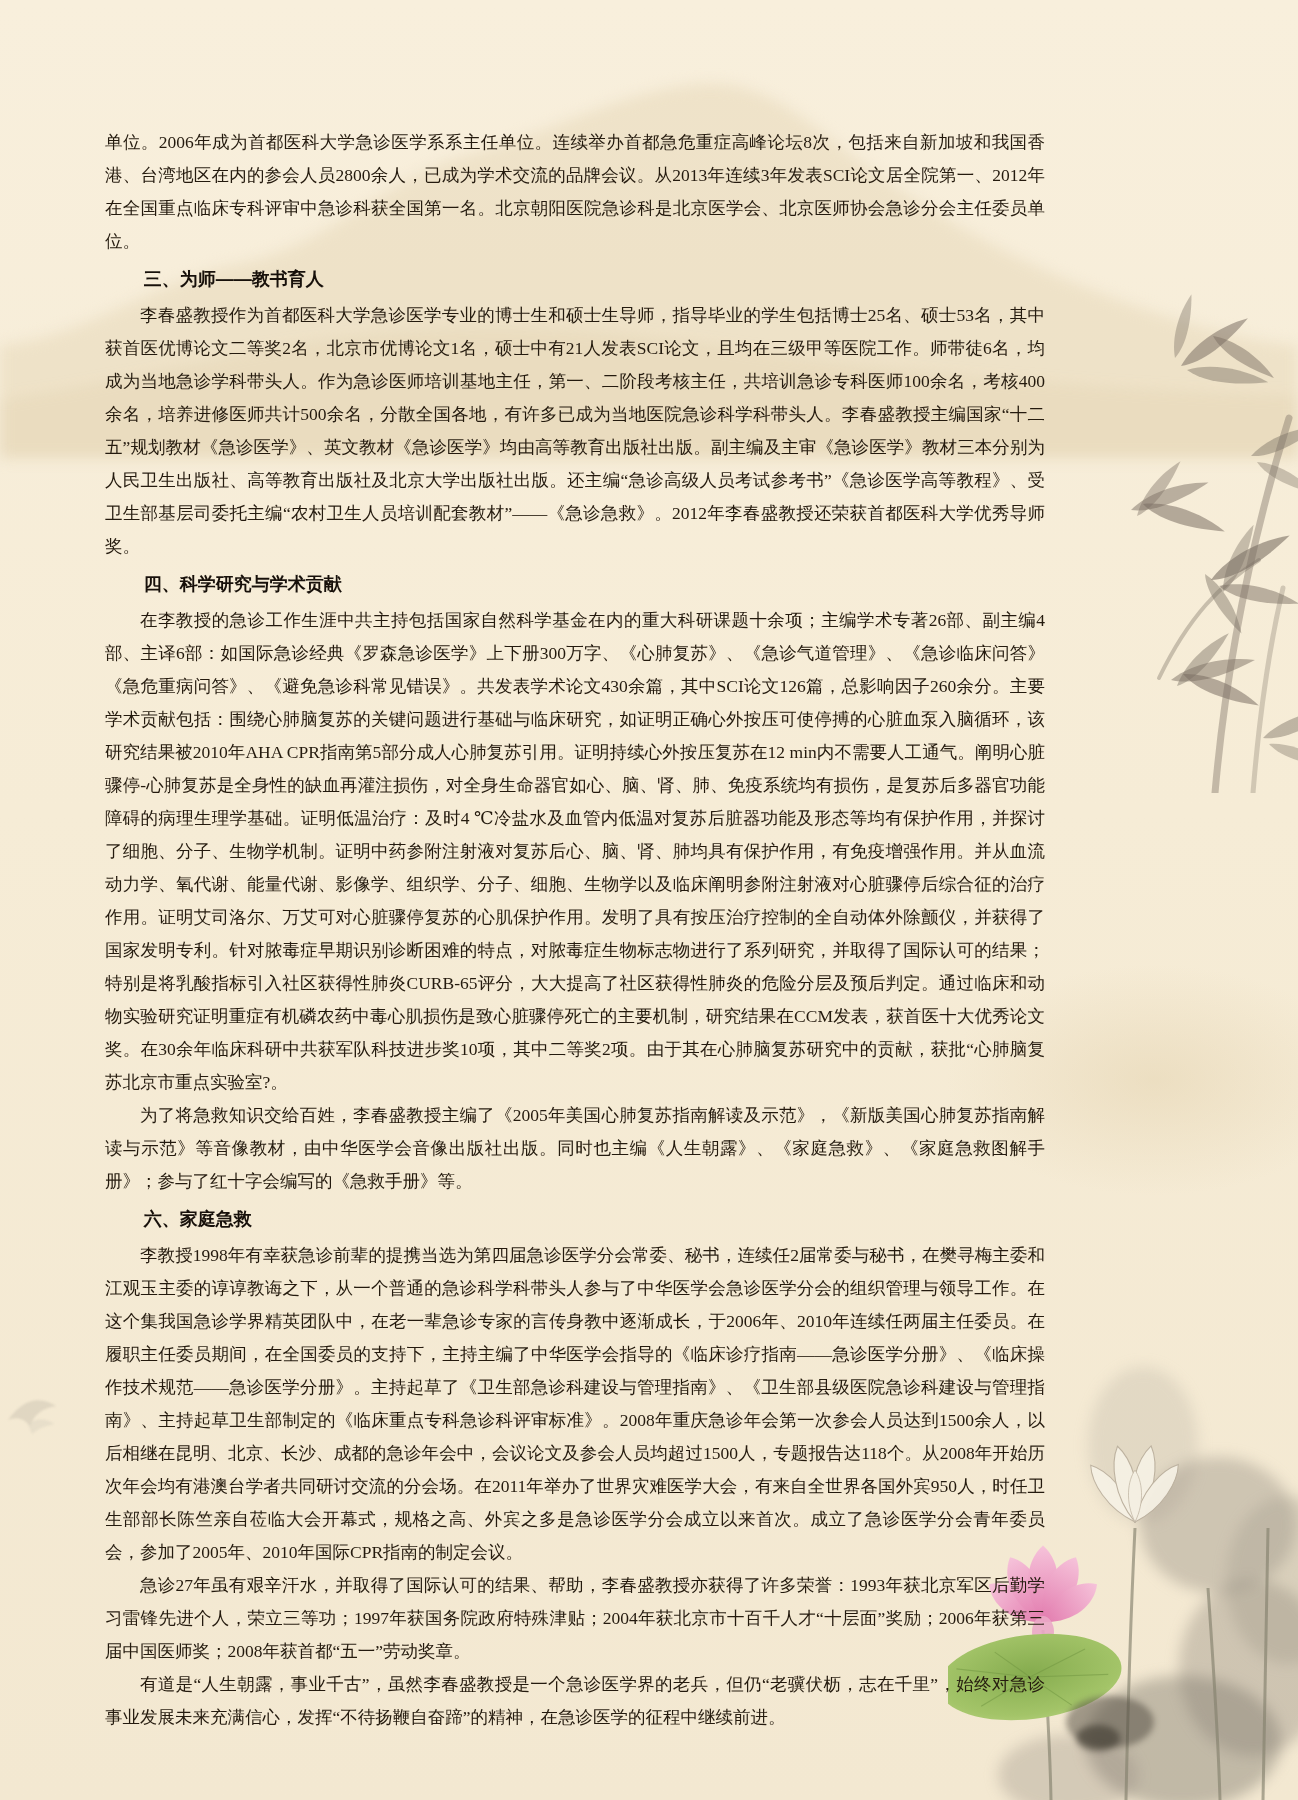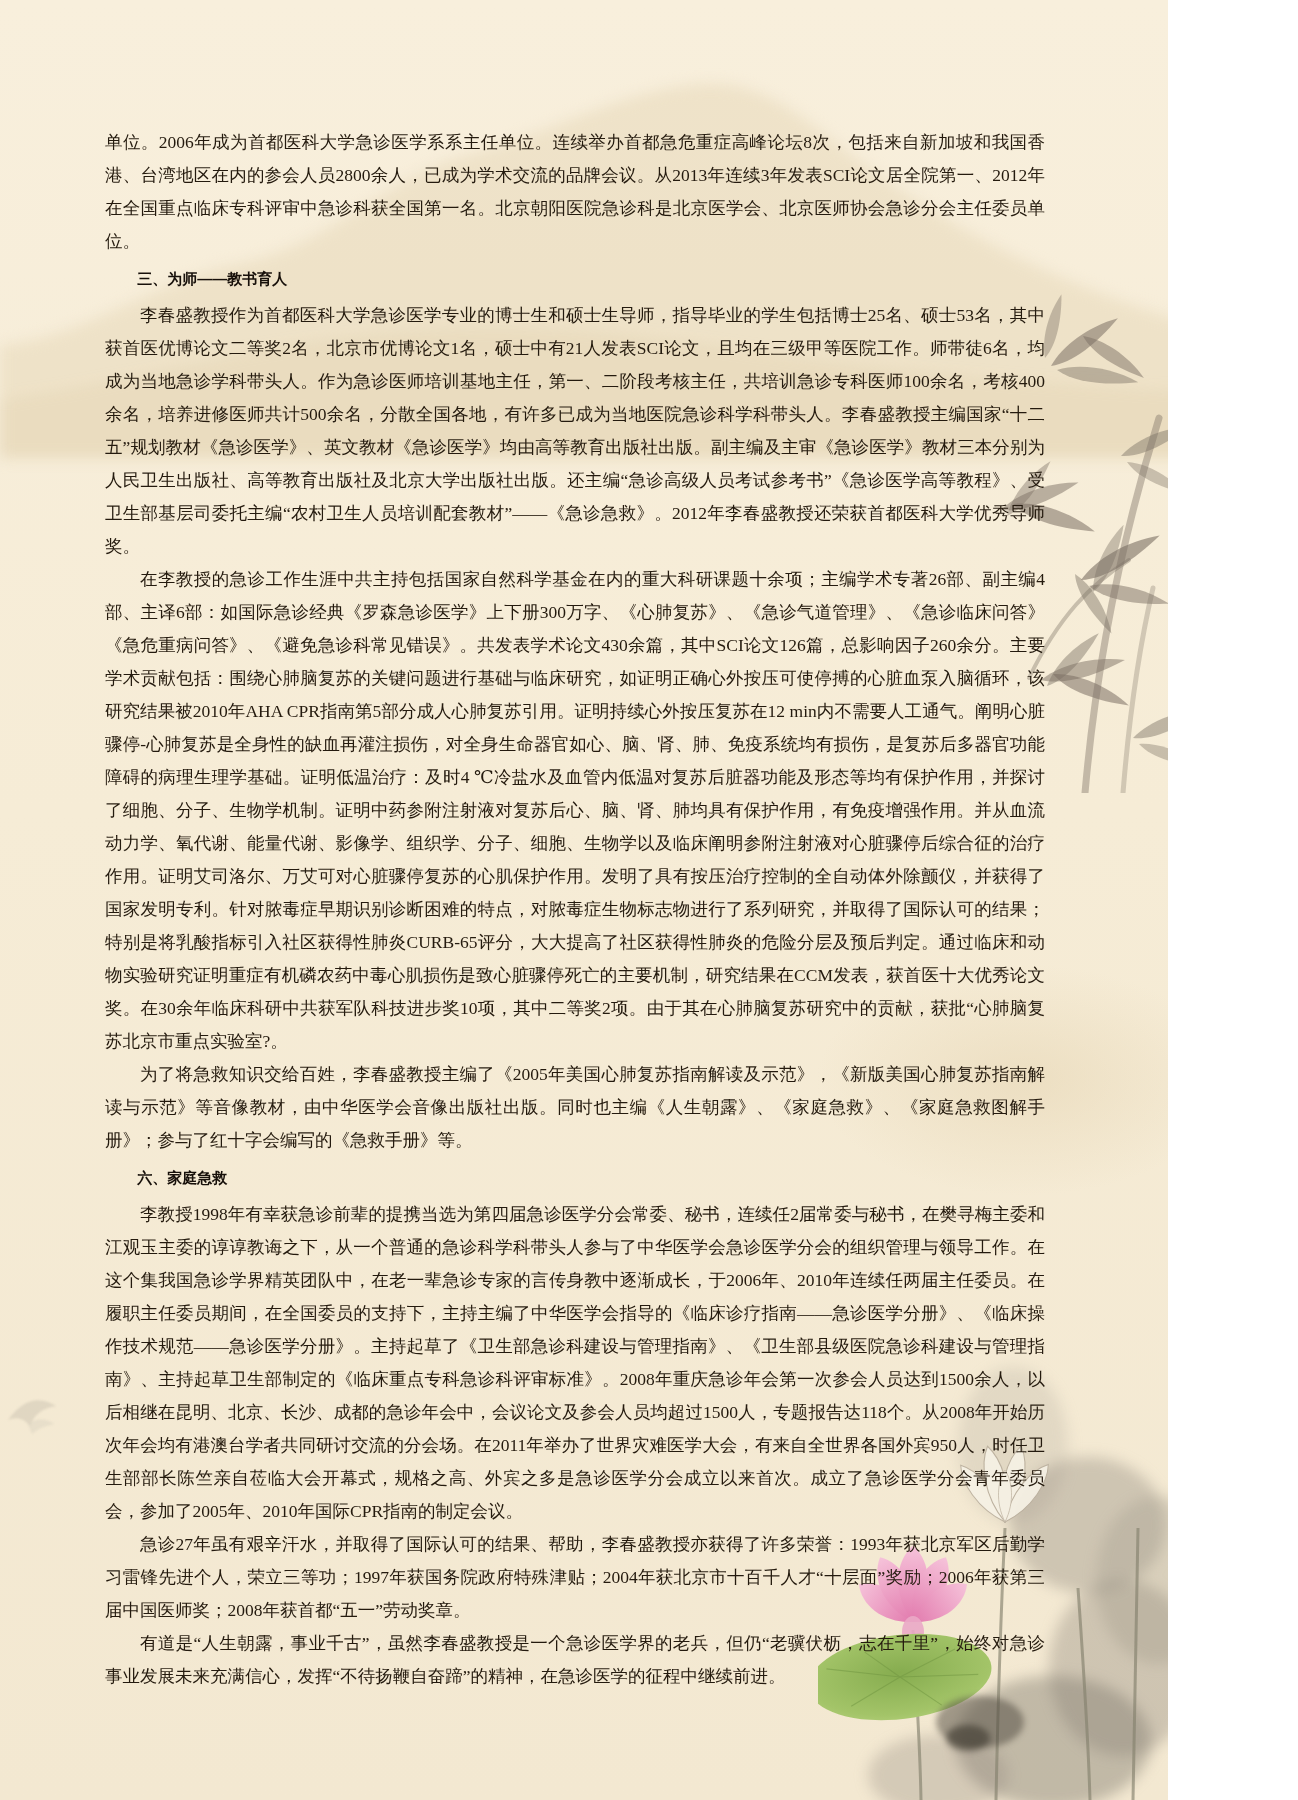--- a/index.html
+++ b/index.html
@@ -1,38 +1,38 @@
 <!DOCTYPE html>
 <html lang="zh"><head>
 <meta charset="utf-8">
 <style>
   html,body{margin:0;padding:0;}
   body{width:1298px;height:1800px;overflow:hidden;}
   .page{
-    position:relative;width:1168px;height:1800px;overflow:hidden;
+    position:relative;width:1298px;height:1800px;overflow:hidden;
     background:linear-gradient(180deg,#f8efdc 0%,#f6ecd6 45%,#f3e8d1 100%);
   }
   .deco{position:absolute;pointer-events:none;}
   .mountain-svg{top:28px;left:0;filter:blur(7px);}
   .ridge-mid{top:960px;right:0;width:360px;height:240px;
     background:radial-gradient(ellipse at 60% 50%,rgba(225,207,170,.45) 0%,rgba(225,207,170,0) 68%);}
   .bamboo-svg{top:248px;right:0;filter:blur(.4px);}
   .bird-svg{top:1388px;left:2px;filter:blur(1px);}
   .lotus-svg{bottom:0;right:0;}
   .content{
     position:absolute;left:105px;top:126px;width:940px;z-index:2;
     font-family:"Liberation Serif","DejaVu Serif",serif;
     font-size:17.5px;line-height:33px;color:#241a0e;
     text-align:justify;text-justify:inter-ideograph;
   }
   .content p{margin:0;padding:0;}
   .para-indent{text-indent:2em;}
   .section-heading{
     font-family:"Liberation Sans","DejaVu Sans",sans-serif;
-    font-size:15px;font-weight:bold;color:#17100a;
+    font-size:18px;font-weight:bold;color:#17100a;
     line-height:36px;margin:3px 0 2px 0;text-indent:2.15em;
   }
 </style>
 </head>
 <body>
 
 <div class="page">
 
   <svg class="deco mountain-svg" width="1298" height="430" viewBox="0 0 1298 430">
     <path opacity="0.55" d="M0 318 C 90 308 155 252 238 236 C 332 218 382 150 470 126 C 560 102 622 62 702 56 C 762 52 800 88 856 130 C 932 186 1002 226 1082 258 C 1172 294 1242 312 1298 318 L1298 430 L0 430 Z" fill="#e7d8ba"></path>
@@ -142,20 +142,21 @@
       <ellipse cx="150" cy="468" rx="22" ry="13" fill="#3e382f" opacity="0.6"></ellipse>
     </g>
   </svg>
 
   <main class="content">
     <p class="para-flush">单位。2006年成为首都医科大学急诊医学系系主任单位。连续举办首都急危重症高峰论坛8次，包括来自新加坡和我国香港、台湾地区在内的参会人员2800余人，已成为学术交流的品牌会议。从2013年连续3年发表SCI论文居全院第一、2012年在全国重点临床专科评审中急诊科获全国第一名。北京朝阳医院急诊科是北京医学会、北京医师协会急诊分会主任委员单位。</p>
 
     <h2 class="section-heading">三、为师——教书育人</h2>
     <p class="para-indent">李春盛教授作为首都医科大学急诊医学专业的博士生和硕士生导师，指导毕业的学生包括博士25名、硕士53名，其中获首医优博论文二等奖2名，北京市优博论文1名，硕士中有21人发表SCI论文，且均在三级甲等医院工作。师带徒6名，均成为当地急诊学科带头人。作为急诊医师培训基地主任，第一、二阶段考核主任，共培训急诊专科医师100余名，考核400余名，培养进修医师共计500余名，分散全国各地，有许多已成为当地医院急诊科学科带头人。李春盛教授主编国家“十二五”规划教材《急诊医学》、英文教材《急诊医学》均由高等教育出版社出版。副主编及主审《急诊医学》教材三本分别为人民卫生出版社、高等教育出版社及北京大学出版社出版。还主编“急诊高级人员考试参考书”《急诊医学高等教程》、受卫生部基层司委托主编“农村卫生人员培训配套教材”——《急诊急救》。2012年李春盛教授还荣获首都医科大学优秀导师奖。</p>
 
+    <h2 class="section-heading">四、科学研究与学术贡献</h2>
     <p class="para-indent">在李教授的急诊工作生涯中共主持包括国家自然科学基金在内的重大科研课题十余项；主编学术专著26部、副主编4部、主译6部：如国际急诊经典《罗森急诊医学》上下册300万字、《心肺复苏》、《急诊气道管理》、《急诊临床问答》《急危重病问答》、《避免急诊科常见错误》。共发表学术论文430余篇，其中SCI论文126篇，总影响因子260余分。主要学术贡献包括：围绕心肺脑复苏的关键问题进行基础与临床研究，如证明正确心外按压可使停搏的心脏血泵入脑循环，该研究结果被2010年AHA CPR指南第5部分成人心肺复苏引用。证明持续心外按压复苏在12 min内不需要人工通气。阐明心脏骤停-心肺复苏是全身性的缺血再灌注损伤，对全身生命器官如心、脑、肾、肺、免疫系统均有损伤，是复苏后多器官功能障碍的病理生理学基础。证明低温治疗：及时4 ℃冷盐水及血管内低温对复苏后脏器功能及形态等均有保护作用，并探讨了细胞、分子、生物学机制。证明中药参附注射液对复苏后心、脑、肾、肺均具有保护作用，有免疫增强作用。并从血流动力学、氧代谢、能量代谢、影像学、组织学、分子、细胞、生物学以及临床阐明参附注射液对心脏骤停后综合征的治疗作用。证明艾司洛尔、万艾可对心脏骤停复苏的心肌保护作用。发明了具有按压治疗控制的全自动体外除颤仪，并获得了国家发明专利。针对脓毒症早期识别诊断困难的特点，对脓毒症生物标志物进行了系列研究，并取得了国际认可的结果；特别是将乳酸指标引入社区获得性肺炎CURB-65评分，大大提高了社区获得性肺炎的危险分层及预后判定。通过临床和动物实验研究证明重症有机磷农药中毒心肌损伤是致心脏骤停死亡的主要机制，研究结果在CCM发表，获首医十大优秀论文奖。在30余年临床科研中共获军队科技进步奖10项，其中二等奖2项。由于其在心肺脑复苏研究中的贡献，获批“心肺脑复苏北京市重点实验室?。</p>
 
     <p class="para-indent">为了将急救知识交给百姓，李春盛教授主编了《2005年美国心肺复苏指南解读及示范》，《新版美国心肺复苏指南解读与示范》等音像教材，由中华医学会音像出版社出版。同时也主编《人生朝露》、《家庭急救》、《家庭急救图解手册》；参与了红十字会编写的《急救手册》等。</p>
 
     <h2 class="section-heading">六、家庭急救</h2>
     <p class="para-indent">李教授1998年有幸获急诊前辈的提携当选为第四届急诊医学分会常委、秘书，连续任2届常委与秘书，在樊寻梅主委和江观玉主委的谆谆教诲之下，从一个普通的急诊科学科带头人参与了中华医学会急诊医学分会的组织管理与领导工作。在这个集我国急诊学界精英团队中，在老一辈急诊专家的言传身教中逐渐成长，于2006年、2010年连续任两届主任委员。在履职主任委员期间，在全国委员的支持下，主持主编了中华医学会指导的《临床诊疗指南——急诊医学分册》、《临床操作技术规范——急诊医学分册》。主持起草了《卫生部急诊科建设与管理指南》、《卫生部县级医院急诊科建设与管理指南》、主持起草卫生部制定的《临床重点专科急诊科评审标准》。2008年重庆急诊年会第一次参会人员达到1500余人，以后相继在昆明、北京、长沙、成都的急诊年会中，会议论文及参会人员均超过1500人，专题报告达118个。从2008年开始历次年会均有港澳台学者共同研讨交流的分会场。在2011年举办了世界灾难医学大会，有来自全世界各国外宾950人，时任卫生部部长陈竺亲自莅临大会开幕式，规格之高、外宾之多是急诊医学分会成立以来首次。成立了急诊医学分会青年委员会，参加了2005年、2010年国际CPR指南的制定会议。</p>
 
     <p class="para-indent">急诊27年虽有艰辛汗水，并取得了国际认可的结果、帮助，李春盛教授亦获得了许多荣誉：1993年获北京军区后勤学习雷锋先进个人，荣立三等功；1997年获国务院政府特殊津贴；2004年获北京市十百千人才“十层面”奖励；2006年获第三届中国医师奖；2008年获首都“五一”劳动奖章。</p>
     <p class="para-indent">有道是“人生朝露，事业千古”，虽然李春盛教授是一个急诊医学界的老兵，但仍“老骥伏枥，志在千里”，始终对急诊事业发展未来充满信心，发挥“不待扬鞭自奋蹄”的精神，在急诊医学的征程中继续前进。</p>
   </main>

